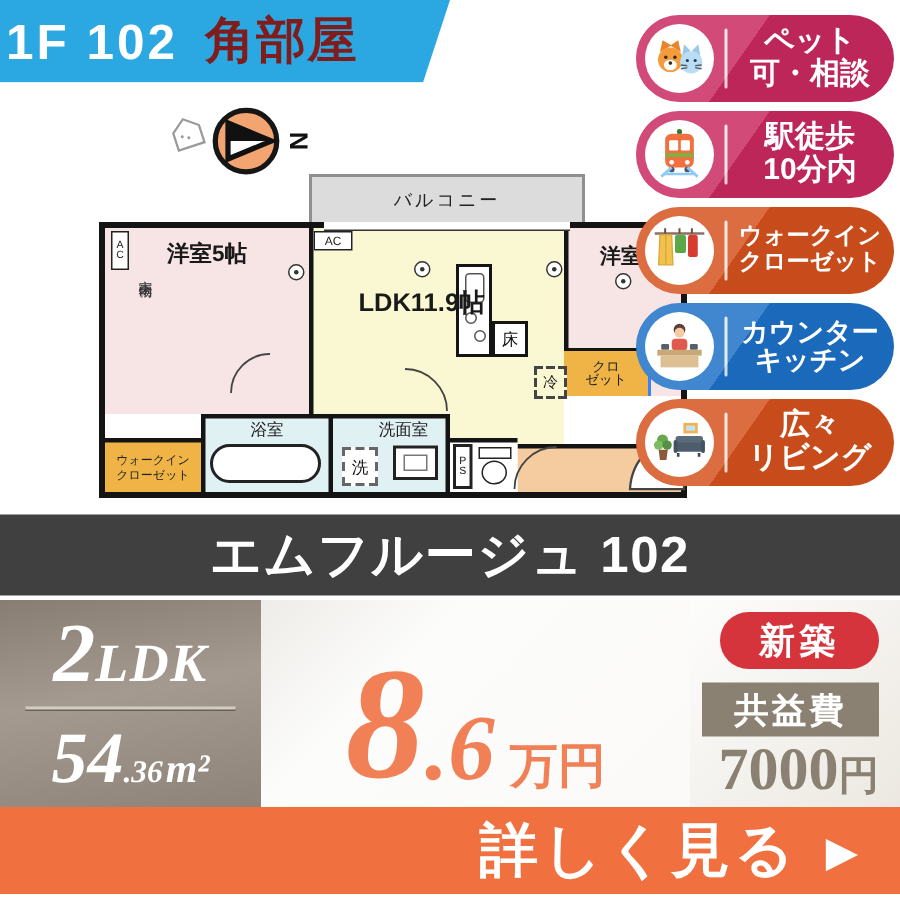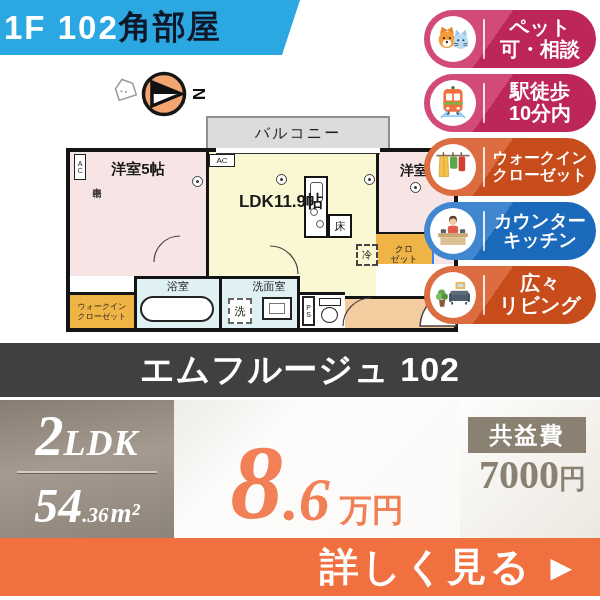--- a/index.html
+++ b/index.html
@@ -10,44 +10,44 @@
     -webkit-font-smoothing:antialiased;
   }
   
   .banner{
     position:absolute;left:0;top:0;width:300px;height:55px;
     background:#2ba7e1;
     clip-path:polygon(0 0,100% 0,94% 100%,0 100%);
     display:flex;align-items:center;padding-left:4px;box-sizing:border-box;
   }
   .banner .unit{color:#ffffff;font-weight:bold;font-size:33px;letter-spacing:2px;}
-  .banner .corner{color:#0f172a;font-weight:bold;font-size:33px;letter-spacing:1px;}
+  .banner .corner{color:#7f1d1d;font-weight:bold;font-size:33px;margin-left:18px;letter-spacing:1px;}
   
   .house-doodle{position:absolute;left:110px;top:74px;}
   .compass{position:absolute;left:140px;top:70px;width:48px;height:48px;}
   .compass-n{
     position:absolute;left:192px;top:84px;font-weight:bold;font-size:17px;color:#111;
     transform:rotate(90deg);
   }
   
   .plan{position:absolute;left:66px;top:116px;width:396px;height:220px;}
   .plan *{box-sizing:border-box;}
   .balcony{
     position:absolute;left:140px;top:0;width:184px;height:34px;
     background:#dcdcdc;border:2px solid #8f8f8f;
     display:flex;align-items:center;justify-content:center;
-    font-size:15px;color:#222;letter-spacing:2px;
+    font-size:12px;color:#222;letter-spacing:2px;
   }
   .outer-wall{position:absolute;left:0;top:32px;width:392px;height:184px;border:4px solid #141414;background:#fff;}
   .room{position:absolute;}
   .room-left{left:4px;top:36px;width:136px;height:124px;background:#f7e5e5;}
   .room-ldk{left:140px;top:36px;width:170px;height:146px;background:#faf8d2;border-left:3px solid #141414;}
   .room-right{left:310px;top:36px;width:78px;height:112px;background:#f7e5e5;border-left:3px solid #141414;}
   .closet-right{left:310px;top:116px;width:58px;height:32px;background:#efb445;border-top:2px solid #141414;border-right:2px solid #3b82f6;
-    display:flex;flex-direction:column;align-items:center;justify-content:flex-end;font-size:9px;line-height:1.05;color:#222;}
+    display:flex;flex-direction:column;align-items:center;justify-content:center;font-size:9px;line-height:1.05;color:#222;}
   .hallway{left:279px;top:180px;width:109px;height:32px;background:#f5cba0;border-top:3px solid #141414;}
   .bath{left:68px;top:160px;width:88px;height:52px;background:#e0f1f4;border-top:3px solid #141414;border-right:3px solid #141414;border-left:3px solid #141414;}
   .wash{left:156px;top:160px;width:78px;height:52px;background:#e0f1f4;border-top:3px solid #141414;border-right:3px solid #141414;}
   .toilet-room{left:234px;top:176px;width:45px;height:36px;background:#ffffff;border-top:3px solid #141414;}
   .walkin{left:4px;top:176px;width:64px;height:36px;background:#efb445;border-top:3px solid #141414;
     display:flex;flex-direction:column;align-items:center;justify-content:center;font-size:8px;line-height:1.15;color:#222;}
   .room-label{position:absolute;color:#1a1a1a;font-weight:bold;}
   .lbl-left{left:8px;top:44px;width:128px;text-align:center;font-size:15px;}
   .lbl-ldk{left:140px;top:74px;width:150px;text-align:center;font-size:17px;}
   .lbl-right{left:318px;top:46px;width:60px;text-align:center;font-size:14px;}
@@ -377,20 +377,21 @@
     </div>
   </div>
 
   <div class="rent-block">
     <span class="int">8</span>
     <span class="dec">.6</span>
     <span class="unit">万円</span>
   </div>
 
   <div class="price-right">
+    <div class="new-badge">新築</div>
     <div class="fee-label">共益費</div>
     <div class="fee-value">
       <span class="num">7000</span>
       <span class="unit">円</span>
     </div>
   </div>
 </div>
 
 <div class="cta">
   <span class="label">詳しく見る</span>

